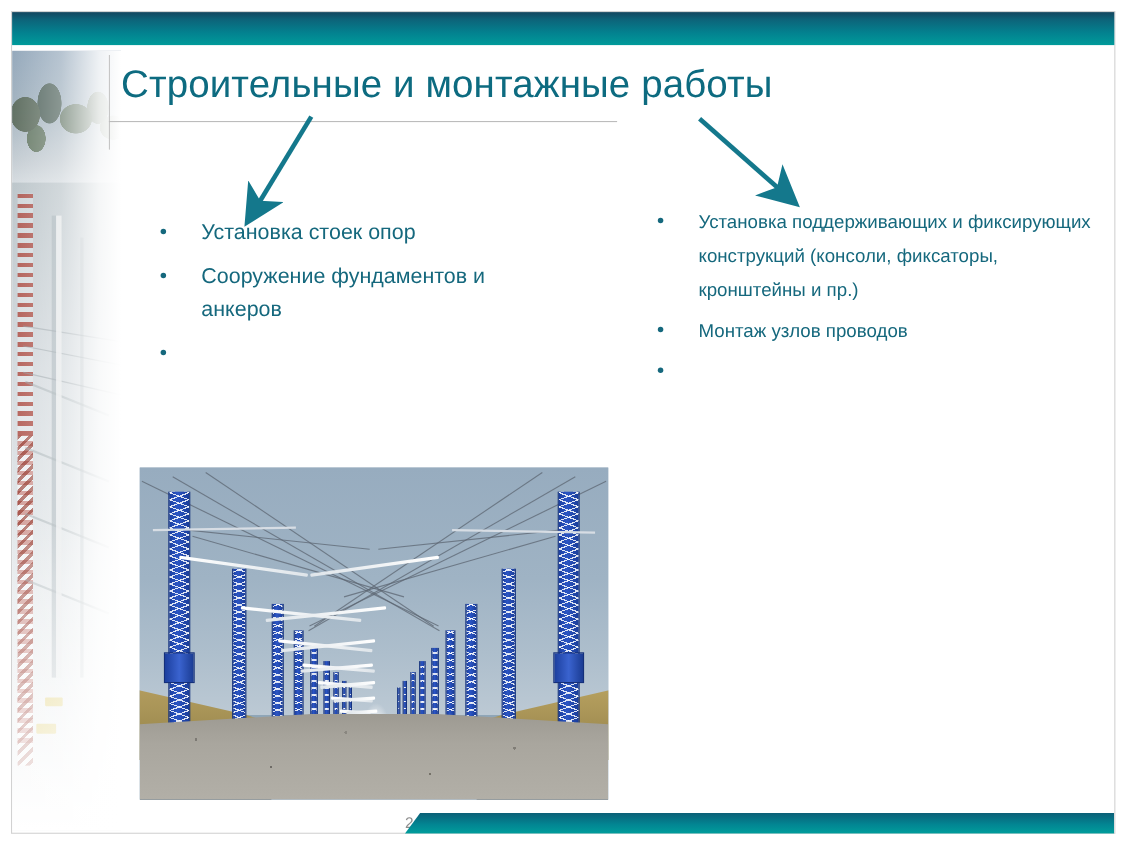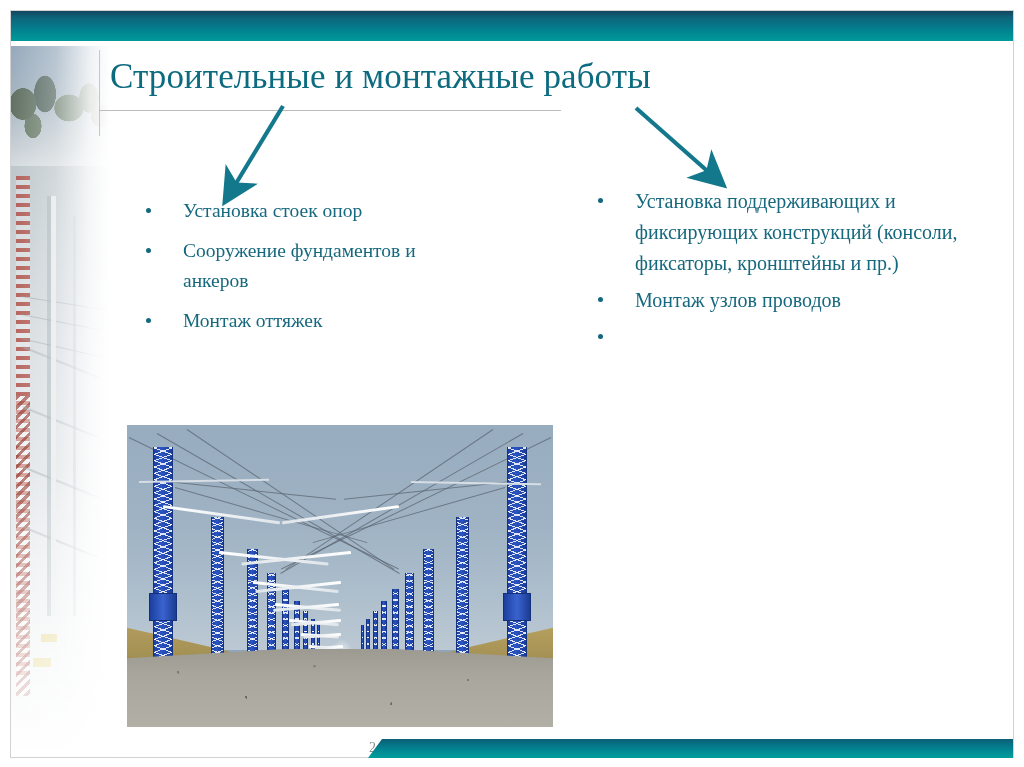--- a/index.html
+++ b/index.html
@@ -6,21 +6,20 @@
   html, body {
     width: 1024px; height: 767px;
     background: #ffffff;
     font-family: "Liberation Sans", sans-serif;
     overflow: hidden;
   }
   #slide {
     position: absolute; left: 0; top: 0;
     width: 1024px; height: 767px;
     background: #ffffff;
-    font-family: Liberation Serif, serif;
   }
 
   
   .slide-frame {
     position: absolute;
     left: 10px; top: 10px;
     width: 1004px; height: 748px;
     border: 1px solid #d2d2d2;
     background: #ffffff;
   }
@@ -139,21 +138,21 @@
 
   ul.bullets { list-style: none; }
   ul.bullets li {
     position: relative;
     padding-left: 55px;
     color: #15687d;
     font-size: 19.5px;
     line-height: 30px;
     margin-bottom: 10px;
   }
-  .col-right ul.bullets li { font-size: 20px; line-height: 31px; margin-bottom: 6px; }
+  .col-right ul.bullets li { font-size: 17px; line-height: 31px; margin-bottom: 6px; }
   ul.bullets li .dot {
     position: absolute;
     left: 18px; top: 12px;
     width: 5px; height: 5px;
     border-radius: 50%;
     background: #15687d;
   }
 
   
   .photo {
@@ -298,21 +297,20 @@
       <li>
         <span class="dot"></span>
         <span>Установка стоек опор</span>
       </li>
       <li>
         <span class="dot"></span>
         <span>Сооружение фундаментов и анкеров</span>
       </li>
       <li>
         <span class="dot"></span>
-        <span>Монтаж оттяжек</span>
       </li>
     </ul>
   </div>
 
   <div class="col col-right">
     <ul class="bullets">
       <li>
         <span class="dot"></span>
         <span>Установка поддерживающих и фиксирующих конструкций (консоли, фиксаторы, кронштейны и пр.)</span>
       </li>

